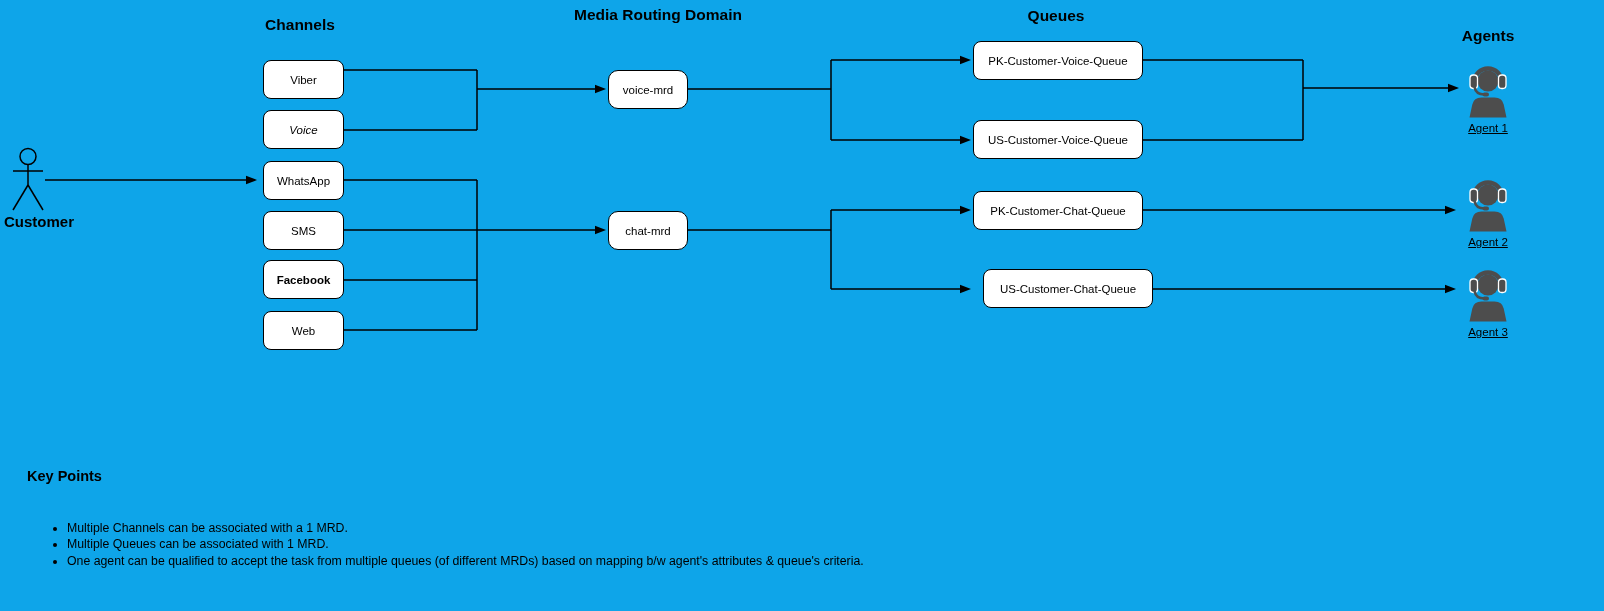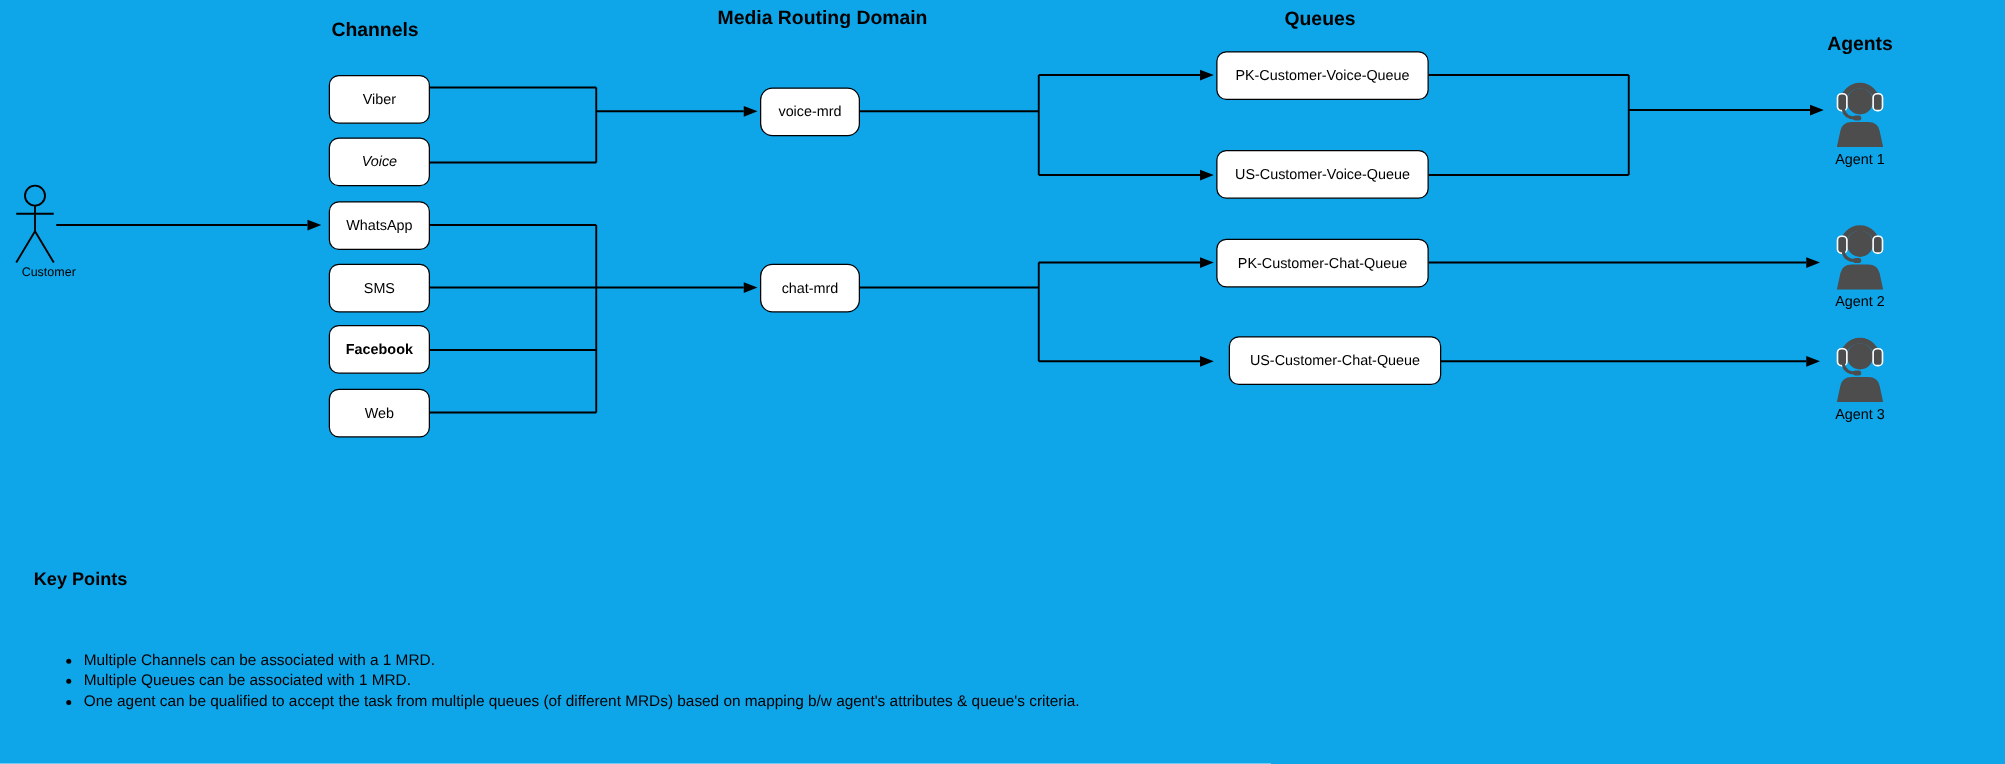--- a/index.html
+++ b/index.html
@@ -45,34 +45,35 @@
     width: 50px;
   }
   .agent svg { display: block; width: 50px; height: 58px; }
   .agent-label {
     position: absolute;
     left: -10px; top: 62px;
     width: 70px;
     text-align: center;
     font-size: 11.5px;
     white-space: nowrap;
+    text-decoration: underline;
   }
   .actor { position: absolute; left: 11px; top: 147px; width: 34px; height: 66px; }
   .actor svg { display: block; width: 34px; height: 66px; }
   .actor-label {
     position: absolute;
     left: -11px; top: 66px;
     width: 78px;
     text-align: center;
-    font-size: 10px;
-    font-weight: 400;
+    font-size: 15px;
+    font-weight: 700;
   }
   .kp-title {
     position: absolute;
-    left: 27px; top: 456px;
+    left: 27px; top: 468px;
     font-size: 14.5px;
     font-weight: 700;
   }
   .kp-list {
     position: absolute;
     left: 27px; top: 520px;
     margin: 0;
     padding: 0 0 0 40px;
     font-size: 12.3px;
     line-height: 16.3px;

